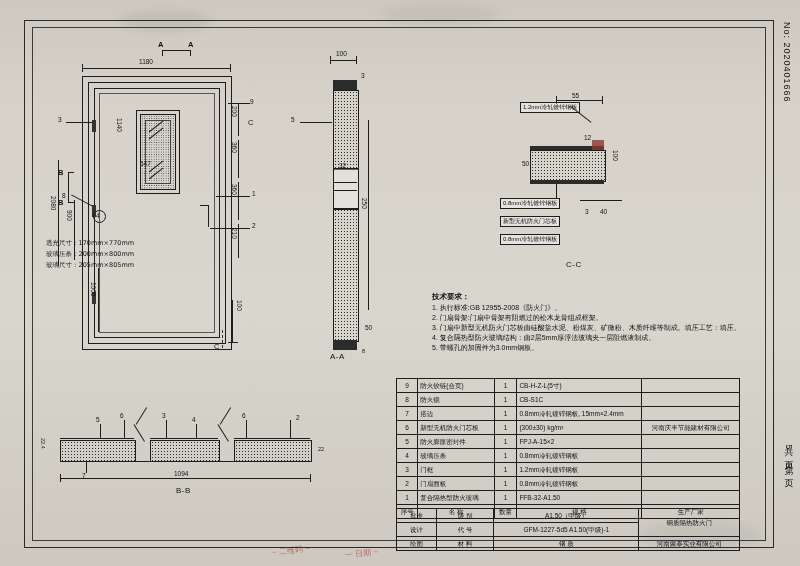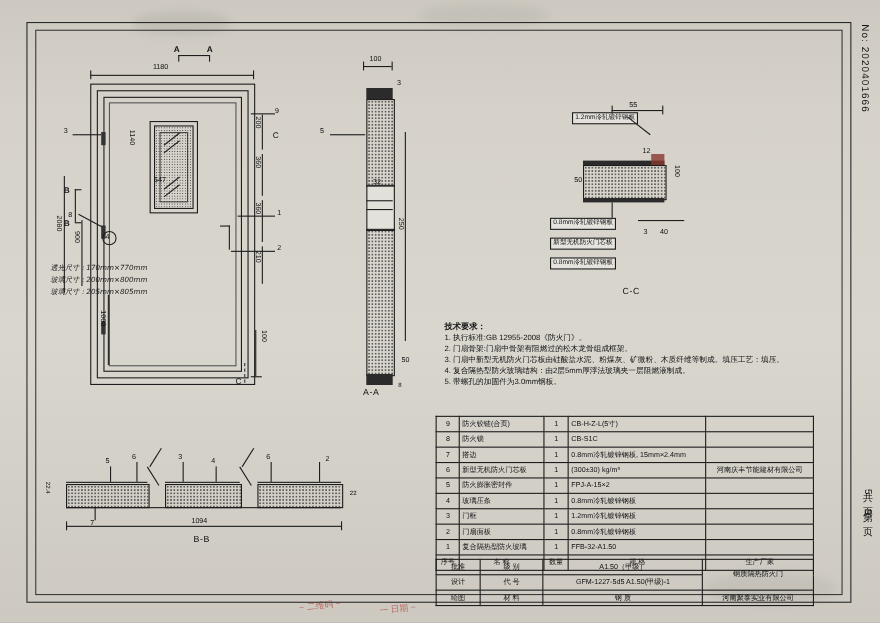--- a/index.html
+++ b/index.html
@@ -3,21 +3,21 @@
 <meta charset="utf-8">
 <style>
   html,body{margin:0;padding:0;background:#b9b4aa;}
   body{font-family:"Liberation Sans","DejaVu Sans",sans-serif;}
   #page{position:relative;width:800px;height:566px;background:#cfcbc2;overflow:hidden;}
   #paper{position:absolute;left:0;top:0;width:800px;height:566px;
     background:linear-gradient(180deg,#cdc9c0 0%,#d6d2ca 18%,#d9d6ce 55%,#cdc9c1 100%);}
   .frame-outer{position:absolute;left:24px;top:20px;width:748px;height:526px;border:1.4px solid #2a2a2a;}
   .frame-inner{position:absolute;left:32px;top:27px;width:732px;height:512px;border:0.8px solid #3a3a3a;}
   .rtxt{position:absolute;writing-mode:vertical-rl;text-orientation:mixed;font-size:9px;color:#111;letter-spacing:1px;}
-  .lbl{position:absolute;font-size:6.5px;color:#1a1a1a;white-space:nowrap;line-height:1.15;font-style:italic;}
+  .lbl{position:absolute;font-size:6.5px;color:#1a1a1a;white-space:nowrap;line-height:1.15;}
   .lbl.cn{font-family:"DejaVu Sans","Liberation Sans",sans-serif;}
   .ln{position:absolute;background:#1d1d1d;}
   .h{height:0.8px;}
   .v{width:0.8px;}
   .dash-v{position:absolute;width:0;border-left:0.8px dashed #333;}
   .box{position:absolute;border:0.9px solid #1d1d1d;}
   .dots{background-image:radial-gradient(#2b2b2b 0.5px,transparent 0.6px);background-size:3px 3px;}
   .dots2{background-image:radial-gradient(#333 0.45px,transparent 0.5px);background-size:2.4px 2.4px;}
   .tbl{position:absolute;border-collapse:collapse;font-size:6.5px;color:#111;}
   .tbl td{border:0.7px solid #1d1d1d;padding:0 2px;height:13px;line-height:13px;white-space:nowrap;}
@@ -131,21 +131,21 @@
     <div class="ln v" style="left:58px;top:160px;height:106px;"></div>
     <div class="vtxt" style="left:50px;top:196px;">2080</div>
     <div class="ln v" style="left:98px;top:268px;height:64px;"></div>
     <div class="vtxt" style="left:90px;top:282px;">1000</div>
 
     <div class="ln v" style="left:232px;top:300px;height:42px;"></div>
     <div class="ln h" style="left:228px;top:342px;width:10px;"></div>
     <div class="vtxt" style="left:236px;top:300px;">100</div>
 
     <div class="lbl cn" style="left:46px;top:240px;">透光尺寸：170mm×770mm</div>
-    <div class="lbl cn" style="left:46px;top:251px;">玻璃尺寸：200mm×800mm</div>
+    <div class="lbl cn" style="left:46px;top:251px;">玻璃压条：200mm×800mm</div>
     <div class="lbl cn" style="left:46px;top:262px;">玻璃尺寸：205mm×805mm</div>
   </div>
 
   <div>
 
     <div class="ln h" style="left:330px;top:60px;width:26px;"></div>
     <div class="ln v" style="left:330px;top:56px;height:8px;"></div>
     <div class="ln v" style="left:356px;top:56px;height:8px;"></div>
     <div class="dimtxt" style="left:336px;top:50px;">100</div>
     <div class="dimtxt" style="left:361px;top:72px;">3</div>
@@ -195,21 +195,21 @@
     <div class="ln" style="left:568px;top:114px;width:26px;height:0.7px;transform:rotate(38deg);"></div>
 
     <div class="callbox" style="left:500px;top:198px;">0.8mm冷轧镀锌钢板</div>
     <div class="callbox" style="left:500px;top:216px;">新型无机防火门芯板</div>
     <div class="callbox" style="left:500px;top:234px;">0.8mm冷轧镀锌钢板</div>
     <div class="ln v" style="left:556px;top:184px;height:14px;"></div>
 
     <div class="cap" style="left:566px;top:260px;">C-C</div>
   </div>
 
-  <div class="techblock" style="left:404px;top:292px;width:330px;">
+  <div class="techblock" style="left:432px;top:292px;width:330px;">
     <div class="t cn">技术要求：</div>
     <div class="cn">1. 执行标准:GB 12955-2008《防火门》。</div>
     <div class="cn">2. 门扇骨架:门扇中骨架有阻燃过的松木龙骨组成框架。</div>
     <div class="cn">3. 门扇中新型无机防火门芯板由硅酸盐水泥、粉煤灰、矿微粉、木质纤维等制成。填压工艺：填压。</div>
     <div class="cn">4. 复合隔热型防火玻璃结构：由2层5mm厚浮法玻璃夹一层阻燃液制成。</div>
     <div class="cn">5. 带螺孔的加固件为3.0mm钢板。</div>
   </div>
 
   <div>
     <div class="box dots" style="left:60px;top:440px;width:74px;height:20px;"></div>

